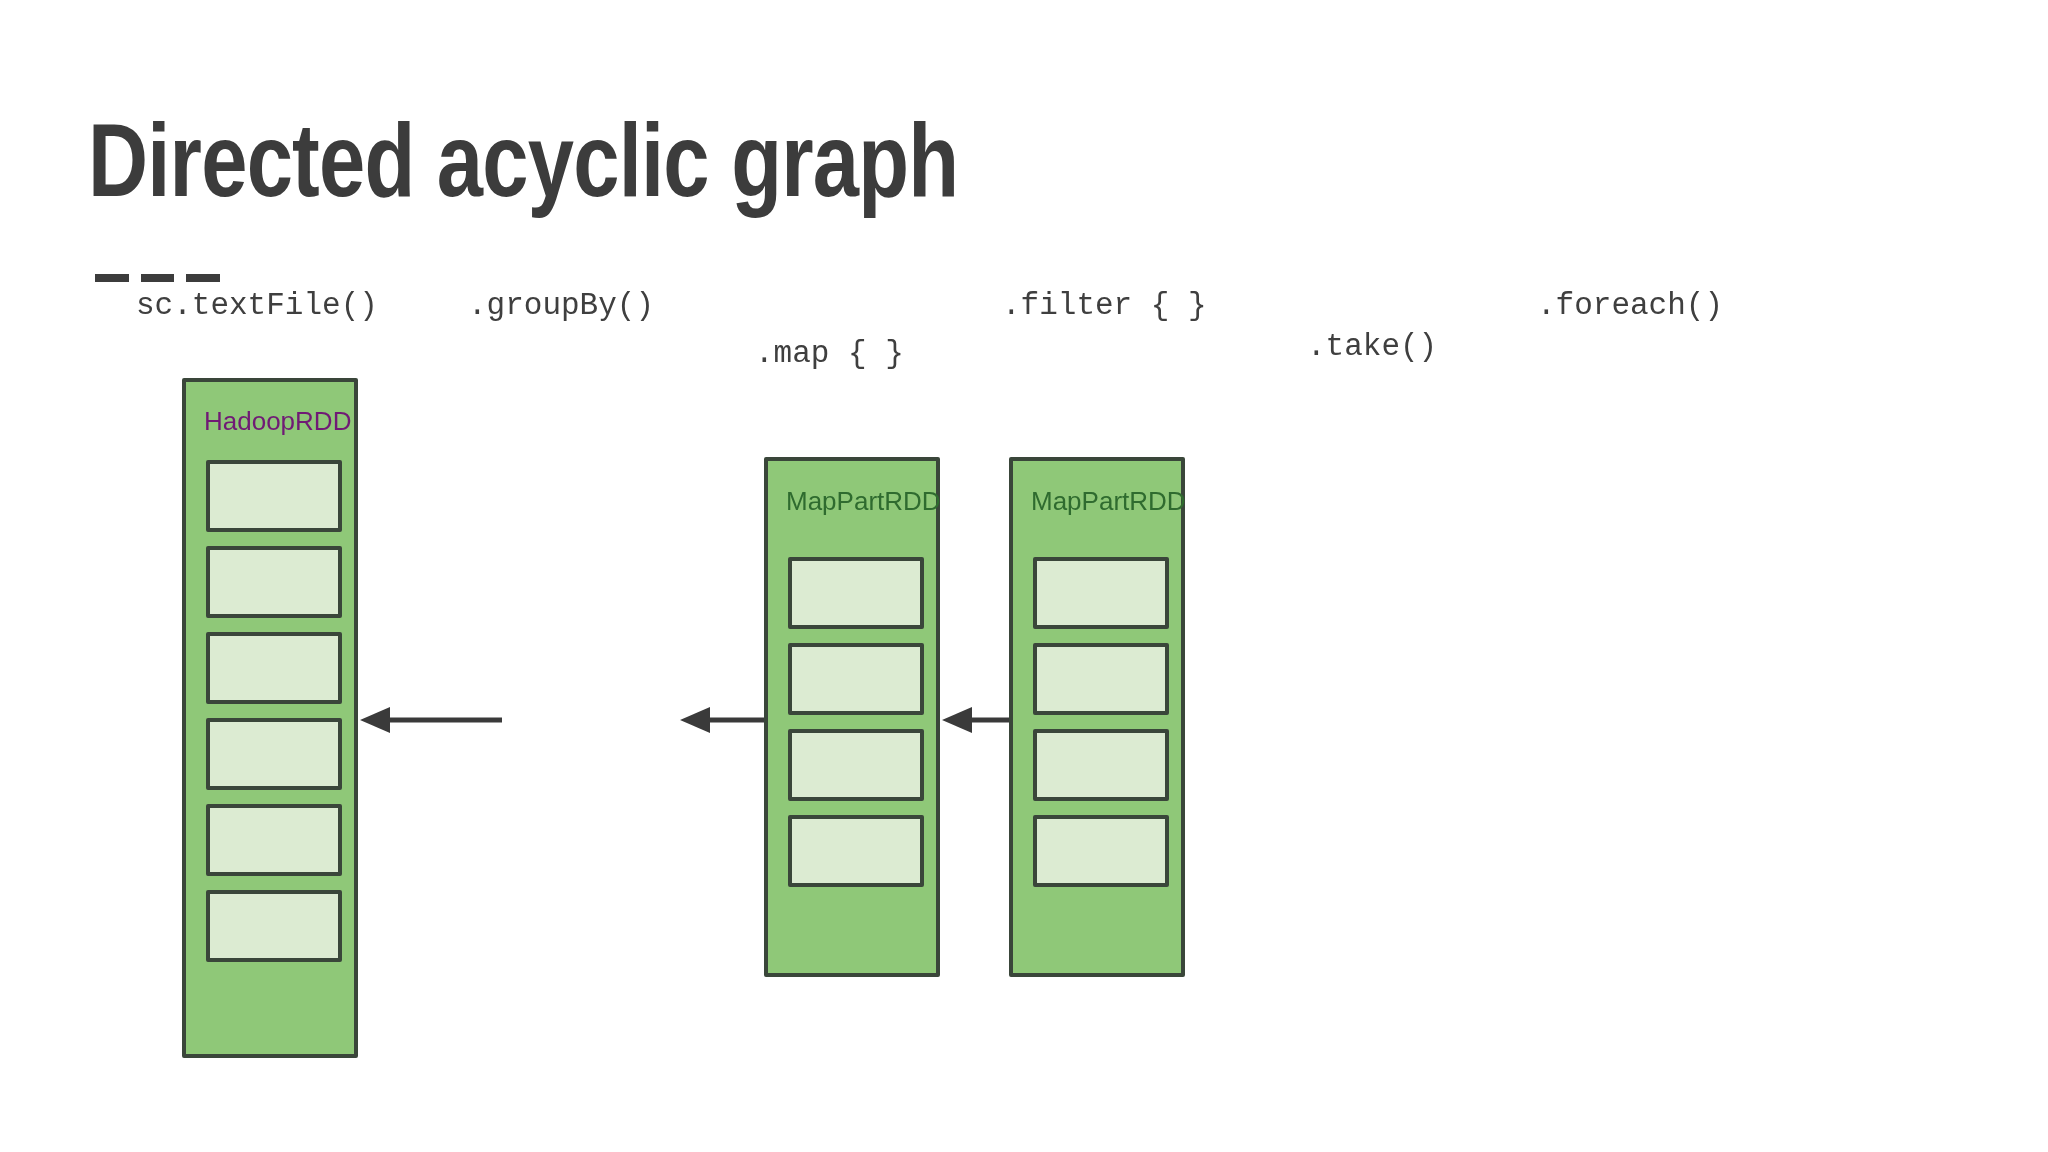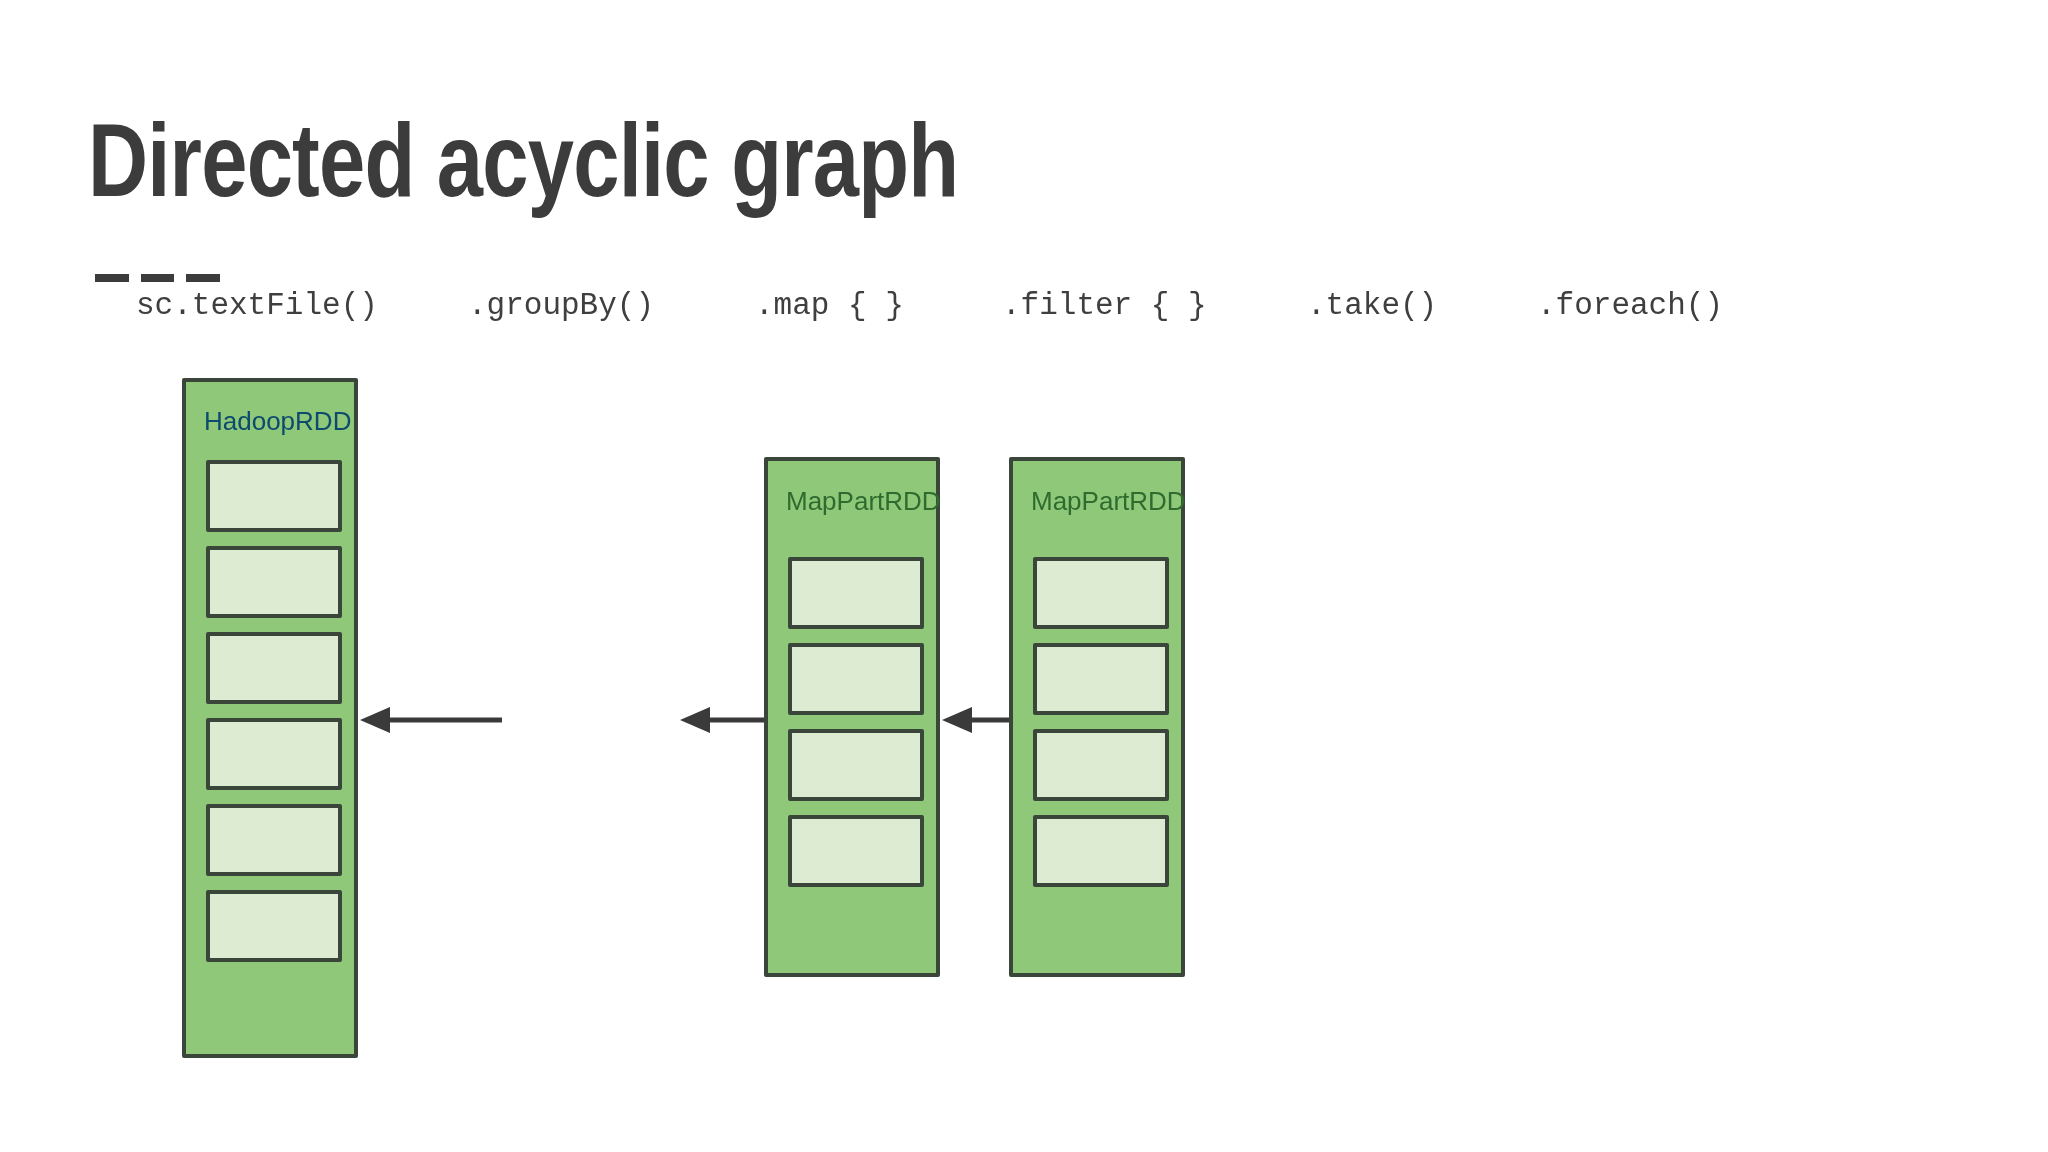--- a/index.html
+++ b/index.html
@@ -60,23 +60,23 @@
     color: #3f3f3f;
     white-space: pre;
   }
   #pipeline-row .step {
     position: absolute;
     top: 0;
     white-space: pre;
   }
   .step-0 { left: 118px; margin-left: 18px; }
   .step-1 { left: 468px; }
-  .step-2 { left: 755px; }
+  .step-2 { left: 755px; margin-top: 48px; }
   .step-3 { left: 1002px; }
-  .step-4 { left: 1307px; }
+  .step-4 { left: 1307px; margin-top: 41px; }
   .step-5 { left: 1537px; }
 
   
   #diagram {
     position: absolute;
     left: 0;
     top: 0;
     width: 2048px;
     height: 1152px;
   }
@@ -120,21 +120,21 @@
 <div id="title-rule">
     <span class="dash" style="background: rgb(60, 60, 60);"></span>
     <span class="dash" style="background: rgb(60, 60, 60);"></span>
     <span class="dash" style="background: rgb(60, 60, 60);"></span>
   </div>
 
 <div id="pipeline-row"><span class="step step-0" style="color: rgb(63, 63, 63);">sc.textFile()</span><span class="step step-1" style="color: rgb(63, 63, 63);">.groupBy()</span><span class="step step-2" style="color: rgb(63, 63, 63);">.map { }</span><span class="step step-3" style="color: rgb(63, 63, 63);">.filter { }</span><span class="step step-4" style="color: rgb(63, 63, 63);">.take()</span><span class="step step-5" style="color: rgb(63, 63, 63);">.foreach()</span></div>
 
 <div id="diagram">
     <div class="rdd-column" style="left: 182px; top: 378px; width: 176px; height: 680px; background: rgb(143, 200, 120); border-color: rgb(58, 70, 58);">
-      <div class="rdd-label" style="top: 24px; color: #0c4a6e;">HadoopRDD</div>
+      <div class="rdd-label" style="top: 24px; color: #701a75;">HadoopRDD</div>
       <div class="partition" style="left: 20px; top: 78px; width: 136px; height: 72px; background: rgb(220, 235, 210); border-color: rgb(58, 70, 58);"></div>
       <div class="partition" style="left: 20px; top: 164px; width: 136px; height: 72px; background: rgb(220, 235, 210); border-color: rgb(58, 70, 58);"></div>
       <div class="partition" style="left: 20px; top: 250px; width: 136px; height: 72px; background: rgb(220, 235, 210); border-color: rgb(58, 70, 58);"></div>
       <div class="partition" style="left: 20px; top: 336px; width: 136px; height: 72px; background: rgb(220, 235, 210); border-color: rgb(58, 70, 58);"></div>
       <div class="partition" style="left: 20px; top: 422px; width: 136px; height: 72px; background: rgb(220, 235, 210); border-color: rgb(58, 70, 58);"></div>
       <div class="partition" style="left: 20px; top: 508px; width: 136px; height: 72px; background: rgb(220, 235, 210); border-color: rgb(58, 70, 58);"></div>
     </div>
     <div class="rdd-column" style="left: 764px; top: 457px; width: 176px; height: 520px; background: rgb(143, 200, 120); border-color: rgb(58, 70, 58);">
       <div class="rdd-label" style="top: 25px; color: rgb(47, 107, 47);">MapPartRDD</div>
       <div class="partition" style="left: 20px; top: 96px; width: 136px; height: 72px; background: rgb(220, 235, 210); border-color: rgb(58, 70, 58);"></div>

